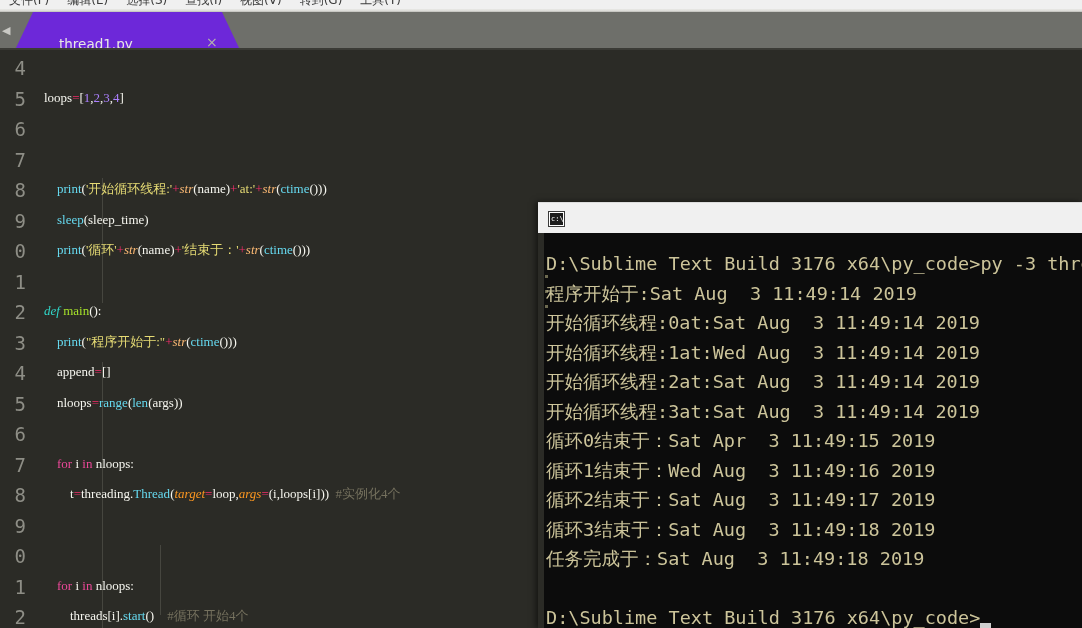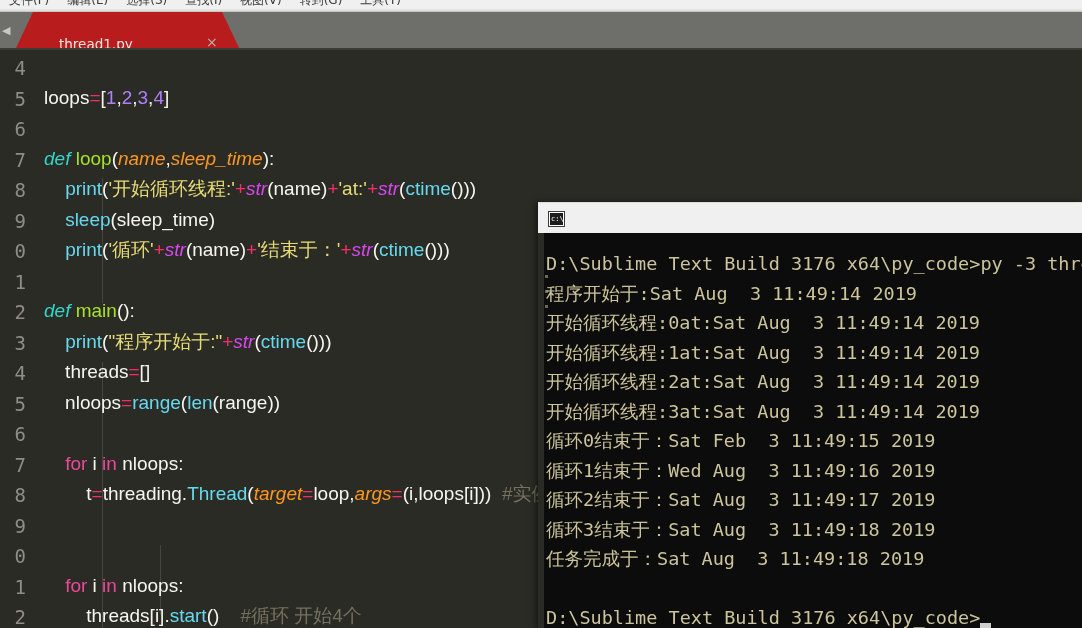--- a/index.html
+++ b/index.html
@@ -33,21 +33,21 @@
   }
   .tabbar-bottomline{
     position:absolute;left:0;top:48px;width:1082px;height:2px;background:#3b3b36;
   }
   .side-chevron{
     position:absolute;left:2px;top:26px;width:10px;height:10px;
     color:#c9c9c4;font-size:11px;line-height:10px;
   }
   .tab{
     position:absolute;left:15px;top:12px;width:225px;height:38px;
-    background:#b91c1c;
+    background:#6d28d9;
     clip-path:polygon(18px 0, 207px 0, 225px 38px, 0 38px);
     cursor:default;
   }
   .tab-label{
     position:absolute;left:44px;top:24px;
     font-size:13.5px;color:#e8e8e3;white-space:nowrap;
     font-family:"DejaVu Sans","Liberation Sans",sans-serif;
   }
   .tab-close{
     position:absolute;left:191px;top:23px;
@@ -66,37 +66,37 @@
   .gutter .ln{
     position:absolute;left:0;width:26px;text-align:right;
     color:#8e8e86;font-size:19px;line-height:30.5px;
     font-family:"DejaVu Sans Mono","Liberation Mono",monospace;
   }
   .codearea{
     position:absolute;left:30px;top:0;width:1052px;height:578px;
   }
   .cl{
     position:absolute;left:14px;white-space:pre;
-    font-size:19px;line-height:30.5px;height:30.5px;
-    font-family:Liberation Sans, sans-serif;
+    font-size:13px;line-height:30.5px;height:30.5px;
+    font-family:Liberation Serif, serif;
     color:#f6f6ef;letter-spacing:0px;
   }
   
   .guide{position:absolute;width:1px;background:#46463f;}
 
   
   .t-plain{color:#f6f6ef;}
   .t-kw{color:#30d6c8;font-style:italic;}      
   .t-kw2{color:#ec4899;}                        
   .t-fn{color:#a6e22a;}                         
   .t-param{color:#fd9720;font-style:italic;}    
   .t-num{color:#ac80ff;}
   .t-str{color:#e6db74;}
   .t-op{color:#f52d6a;}
-  .t-builtin{color:#d946ef;font-style:italic;margin-top:18px;}  
+  .t-builtin{color:#fdba74;font-style:italic;margin-top:18px;}  
   .t-call{color:#66d9ef;}                        
   .t-comment{color:#75715e;}
 
   
   .cmdwin{
     position:absolute;left:538px;top:202px;width:544px;height:426px;
     box-shadow:-2px 0 6px rgba(0,0,0,.55);
   }
   .cmd-titlebar{
     position:absolute;left:0;top:0;width:544px;height:31px;
@@ -190,35 +190,34 @@
       </div>
 
     <div class="codearea">
 
       <div class="guide" style="left:72px;top:128px;height:125px;"></div>
       <div class="guide" style="left:72px;top:312px;height:316px;"></div>
       <div class="guide" style="left:130px;top:495px;height:70px;"></div>
 
       <div class="cl" style="top:33px;"><span class="t-plain">loops</span><span class="t-op">=</span><span class="t-plain">[</span><span class="t-num">1</span><span class="t-plain">,</span><span class="t-num">2</span><span class="t-plain">,</span><span class="t-num">3</span><span class="t-plain">,</span><span class="t-num">4</span><span class="t-plain">]</span></div>
 
-      <div class="cl" style="top:94px;"><span class="t-kw">def</span><span class="t-plain"> </span><span class="t-fn">loop</span><span class="t-plain">(</span><span class="t-param">name</span><span class="t-plain">,</span><span class="t-param">sleep_time</span><span class="t-plain">):</span></div>
 
       <div class="cl" style="top:124px;"><span class="t-plain">    </span><span class="t-call">print</span><span class="t-plain">(</span><span class="t-str">'开始循环线程:'</span><span class="t-op">+</span><span class="t-builtin">str</span><span class="t-plain">(name)</span><span class="t-op">+</span><span class="t-str">'at:'</span><span class="t-op">+</span><span class="t-builtin">str</span><span class="t-plain">(</span><span class="t-call">ctime</span><span class="t-plain">()))</span></div>
 
       <div class="cl" style="top:155px;"><span class="t-plain">    </span><span class="t-call">sleep</span><span class="t-plain">(sleep_time)</span></div>
 
       <div class="cl" style="top:185px;"><span class="t-plain">    </span><span class="t-call">print</span><span class="t-plain">(</span><span class="t-str">'循环'</span><span class="t-op">+</span><span class="t-builtin">str</span><span class="t-plain">(name)</span><span class="t-op">+</span><span class="t-str">'结束于：'</span><span class="t-op">+</span><span class="t-builtin">str</span><span class="t-plain">(</span><span class="t-call">ctime</span><span class="t-plain">()))</span></div>
 
       <div class="cl" style="top:246px;"><span class="t-kw">def</span><span class="t-plain"> </span><span class="t-fn">main</span><span class="t-plain">():</span></div>
 
       <div class="cl" style="top:277px;"><span class="t-plain">    </span><span class="t-call">print</span><span class="t-plain">(</span><span class="t-str">"程序开始于:"</span><span class="t-op">+</span><span class="t-builtin">str</span><span class="t-plain">(</span><span class="t-call">ctime</span><span class="t-plain">()))</span></div>
 
-      <div class="cl" style="top:307px;"><span class="t-plain">    threads</span><span class="t-op">=</span><span class="t-plain">[]</span></div>
-
-      <div class="cl" style="top:338px;"><span class="t-plain">    nloops</span><span class="t-op">=</span><span class="t-call">range</span><span class="t-plain">(</span><span class="t-call">len</span><span class="t-plain">(range))</span></div>
+      <div class="cl" style="top:307px;"><span class="t-plain">    append</span><span class="t-op">=</span><span class="t-plain">[]</span></div>
+
+      <div class="cl" style="top:338px;"><span class="t-plain">    nloops</span><span class="t-op">=</span><span class="t-call">range</span><span class="t-plain">(</span><span class="t-call">len</span><span class="t-plain">(args))</span></div>
 
       <div class="cl" style="top:399px;"><span class="t-plain">    </span><span class="t-kw2">for</span><span class="t-plain"> i </span><span class="t-kw2">in</span><span class="t-plain"> nloops:</span></div>
 
       <div class="cl" style="top:429px;"><span class="t-plain">        t</span><span class="t-op">=</span><span class="t-plain">threading.</span><span class="t-call">Thread</span><span class="t-plain">(</span><span class="t-param">target</span><span class="t-op">=</span><span class="t-plain">loop,</span><span class="t-param">args</span><span class="t-op">=</span><span class="t-plain">(i,loops[i]))  </span><span class="t-comment">#实例化4个</span></div>
 
 
       <div class="cl" style="top:521px;"><span class="t-plain">    </span><span class="t-kw2">for</span><span class="t-plain"> i </span><span class="t-kw2">in</span><span class="t-plain"> nloops:</span></div>
 
       <div class="cl" style="top:551px;"><span class="t-plain">        threads[i].</span><span class="t-call">start</span><span class="t-plain">()    </span><span class="t-comment">#循环 开始4个</span></div>
     </div>
@@ -231,24 +230,24 @@
     <div class="cmd-leftedge"></div>
     <div class="cmd-body" id="cmdbody">
       <div class="cmd-dots">
           <i></i>
           <i></i>
           <i></i>
         </div>
     <div class="cmd-line" style="top: 16px;">D:\Sublime Text Build 3176 x64\py_code&gt;py -3 thread1.py</div>
         <div class="cmd-line" style="top: 45.5px;">程序开始于:Sat Aug  3 11:49:14 2019</div>
         <div class="cmd-line" style="top: 75px;">开始循环线程:0at:Sat Aug  3 11:49:14 2019</div>
-        <div class="cmd-line" style="top: 104.5px;">开始循环线程:1at:Sat Aug  3 11:49:14 2019</div>
+        <div class="cmd-line" style="top: 104.5px;">开始循环线程:1at:Wed Aug  3 11:49:14 2019</div>
         <div class="cmd-line" style="top: 134px;">开始循环线程:2at:Sat Aug  3 11:49:14 2019</div>
         <div class="cmd-line" style="top: 163.5px;">开始循环线程:3at:Sat Aug  3 11:49:14 2019</div>
-        <div class="cmd-line" style="top: 193px;">循环0结束于：Sat Feb  3 11:49:15 2019</div>
+        <div class="cmd-line" style="top: 193px;">循环0结束于：Sat Apr  3 11:49:15 2019</div>
         <div class="cmd-line" style="top: 222.5px;">循环1结束于：Wed Aug  3 11:49:16 2019</div>
         <div class="cmd-line" style="top: 252px;">循环2结束于：Sat Aug  3 11:49:17 2019</div>
         <div class="cmd-line" style="top: 281.5px;">循环3结束于：Sat Aug  3 11:49:18 2019</div>
         <div class="cmd-line" style="top: 311px; text-align: center;">任务完成于：Sat Aug  3 11:49:18 2019</div>
         <div class="cmd-line" style="top: 340.5px;"></div>
         <div class="cmd-line" style="top: 370px;">D:\Sublime Text Build 3176 x64\py_code&gt;</div>
         <div class="cmd-cursor" style="top: 390px; left: 435.68px;"></div>
       </div>
   </div>
 

